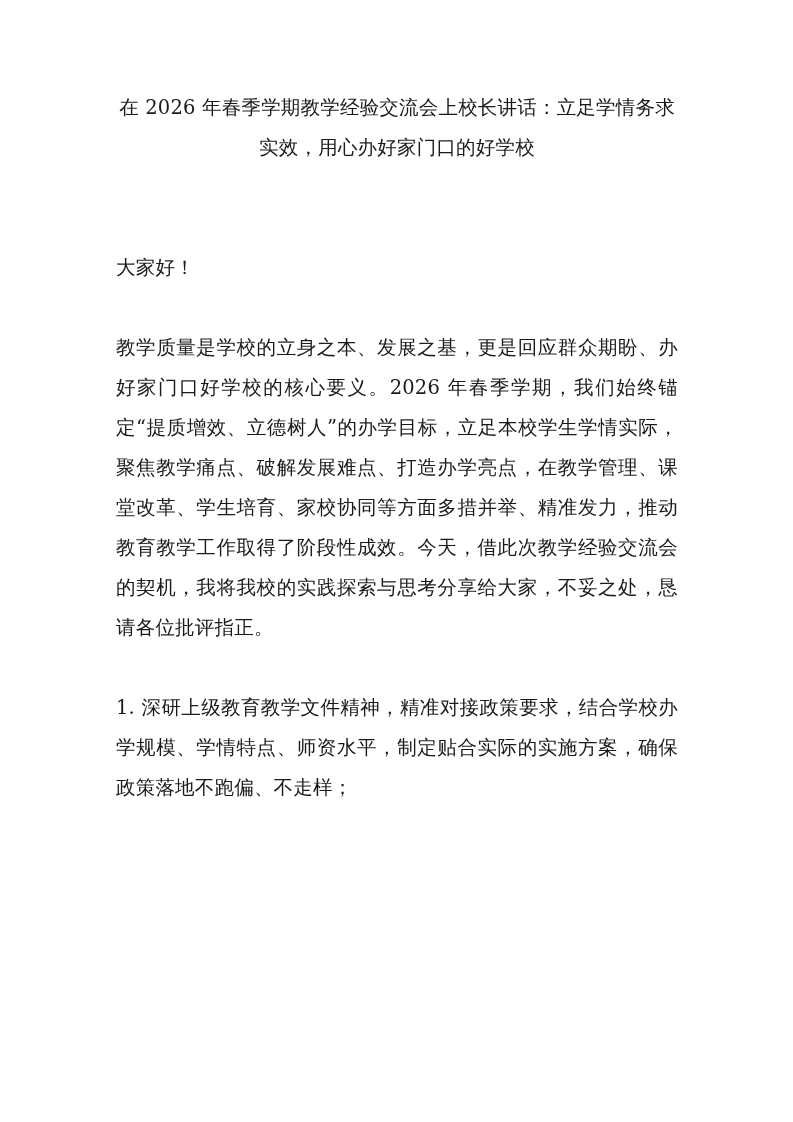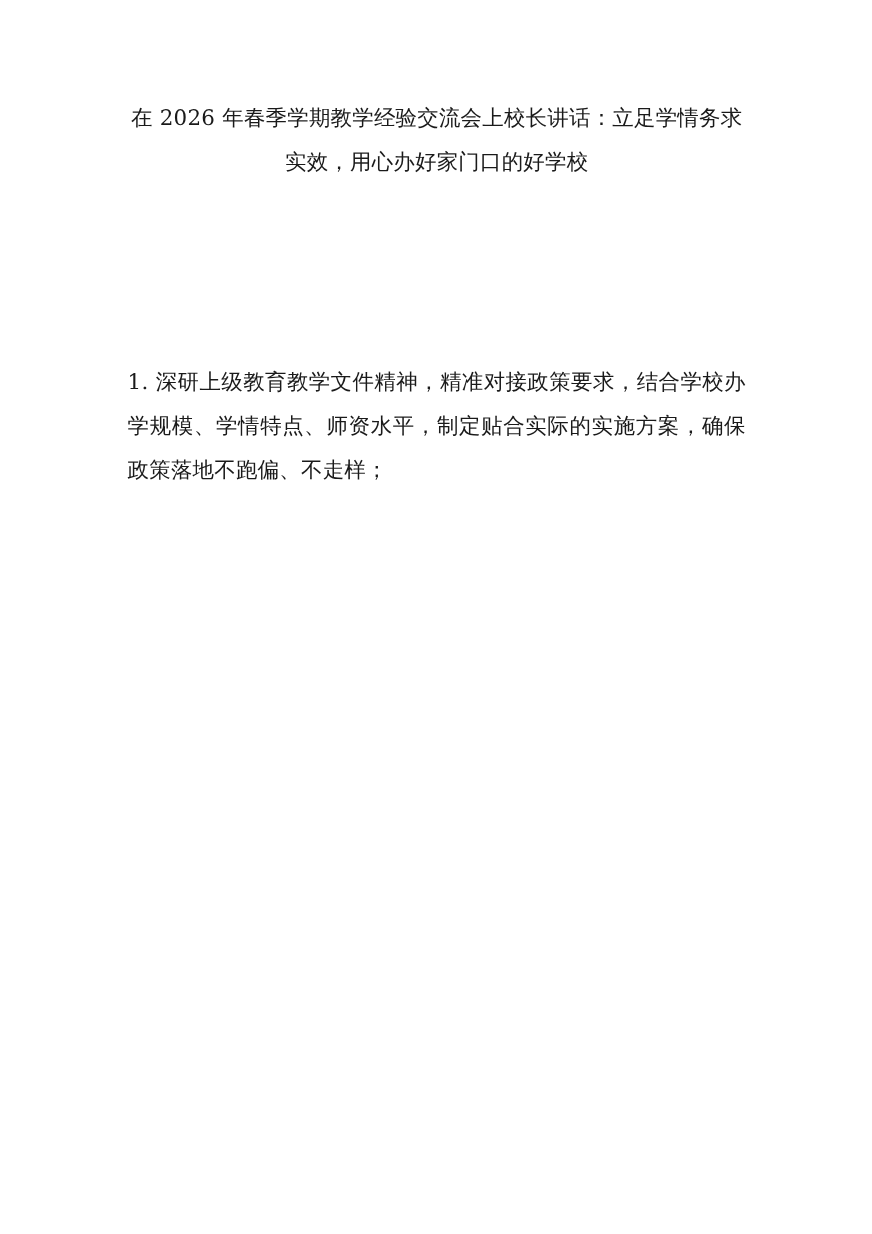--- a/index.html
+++ b/index.html
@@ -49,23 +49,25 @@
 <div class="page">
   <div class="content">
 
     <div class="block title">在 2026 年春季学期教学经验交流会上校长讲话：立足学情务求实效，用心办好家门口的好学校</div>
 
     <div class="spacer"></div>
 
 
     <div class="spacer"></div>
 
+    <div class="block">大家好！</div>
 
     <div class="spacer"></div>
 
+    <div class="block">教学质量是学校的立身之本、发展之基，更是回应群众期盼、办好家门口好学校的核心要义。2026 年春季学期，我们始终锚定“提质增效、立德树人”的办学目标，立足本校学生学情实际，聚焦教学痛点、破解发展难点、打造办学亮点，在教学管理、课堂改革、学生培育、家校协同等方面多措并举、精准发力，推动教育教学工作取得了阶段性成效。今天，借此次教学经验交流会的契机，我将我校的实践探索与思考分享给大家，不妥之处，恳请各位批评指正。</div>
 
     <div class="spacer"></div>
 
 
     <div class="block list-item">1. 深研上级教育教学文件精神，精准对接政策要求，结合学校办学规模、学情特点、师资水平，制定贴合实际的实施方案，确保政策落地不跑偏、不走样；</div>
 
 
   </div>
 </div>
 

